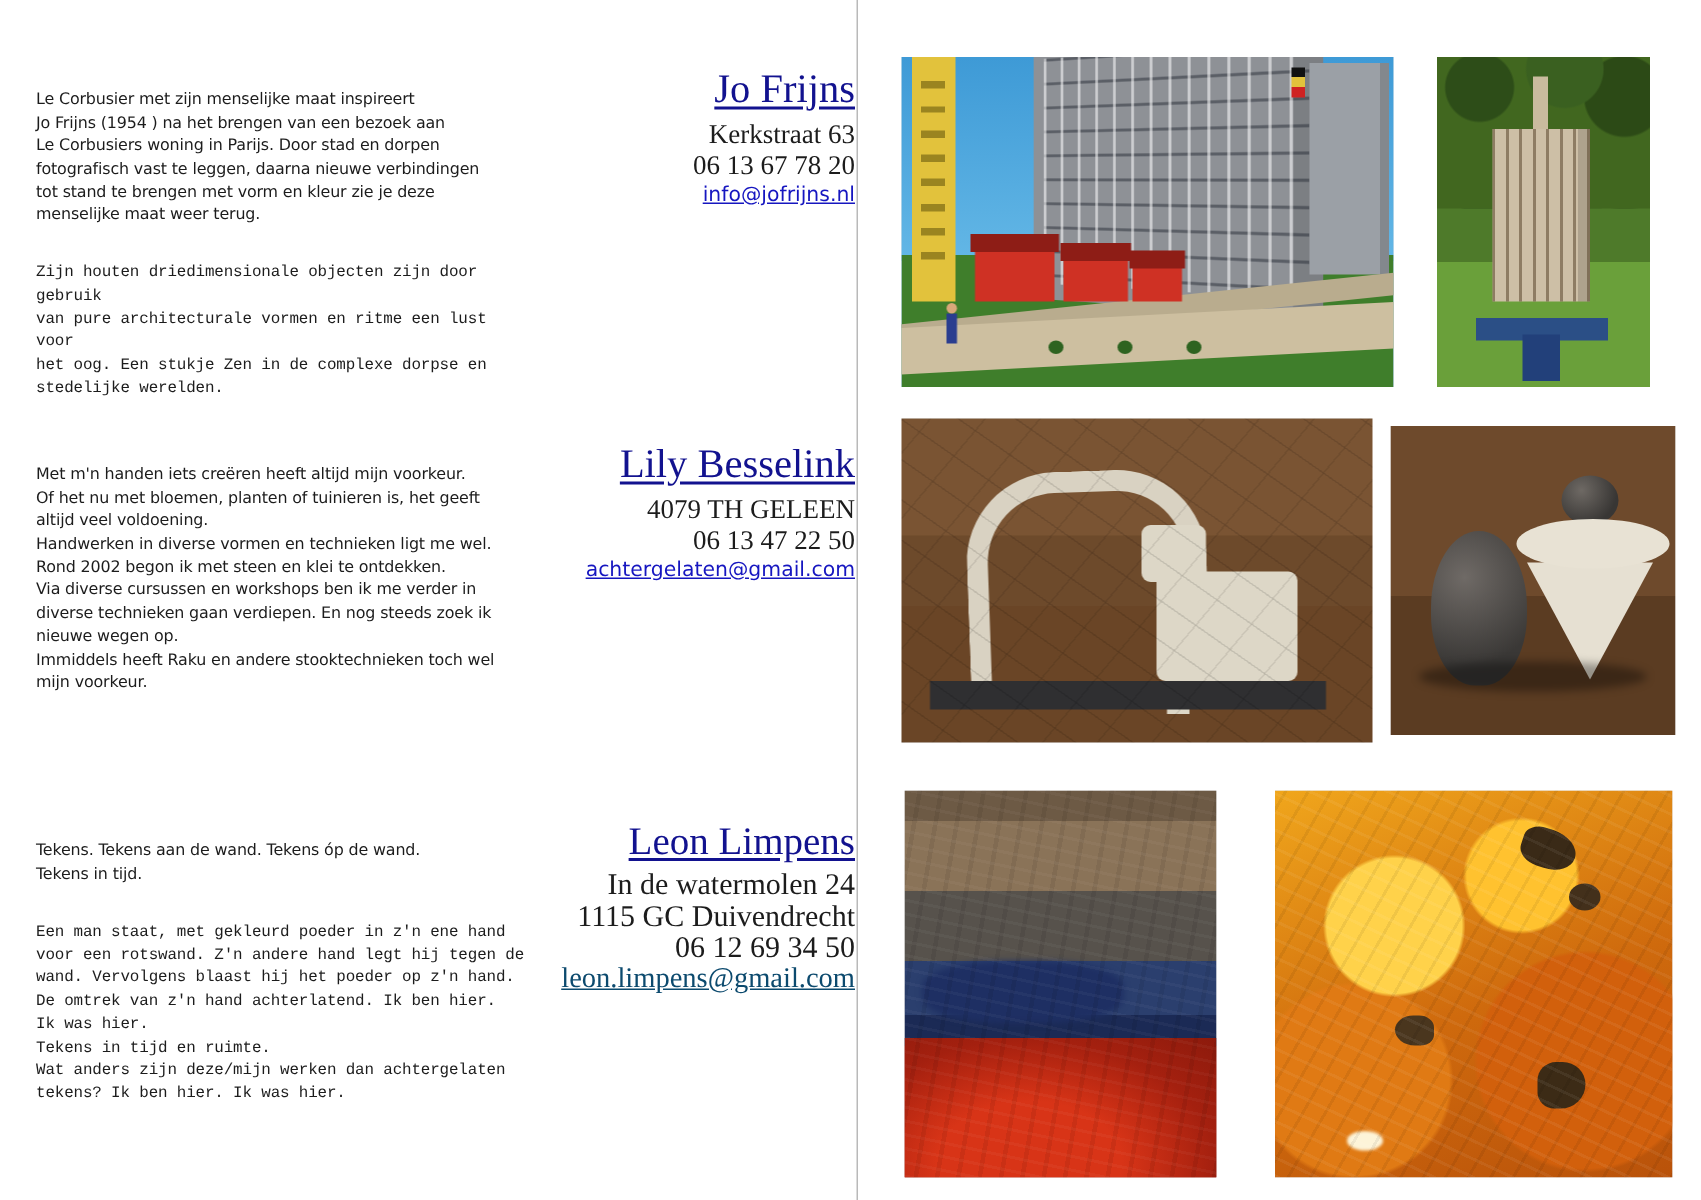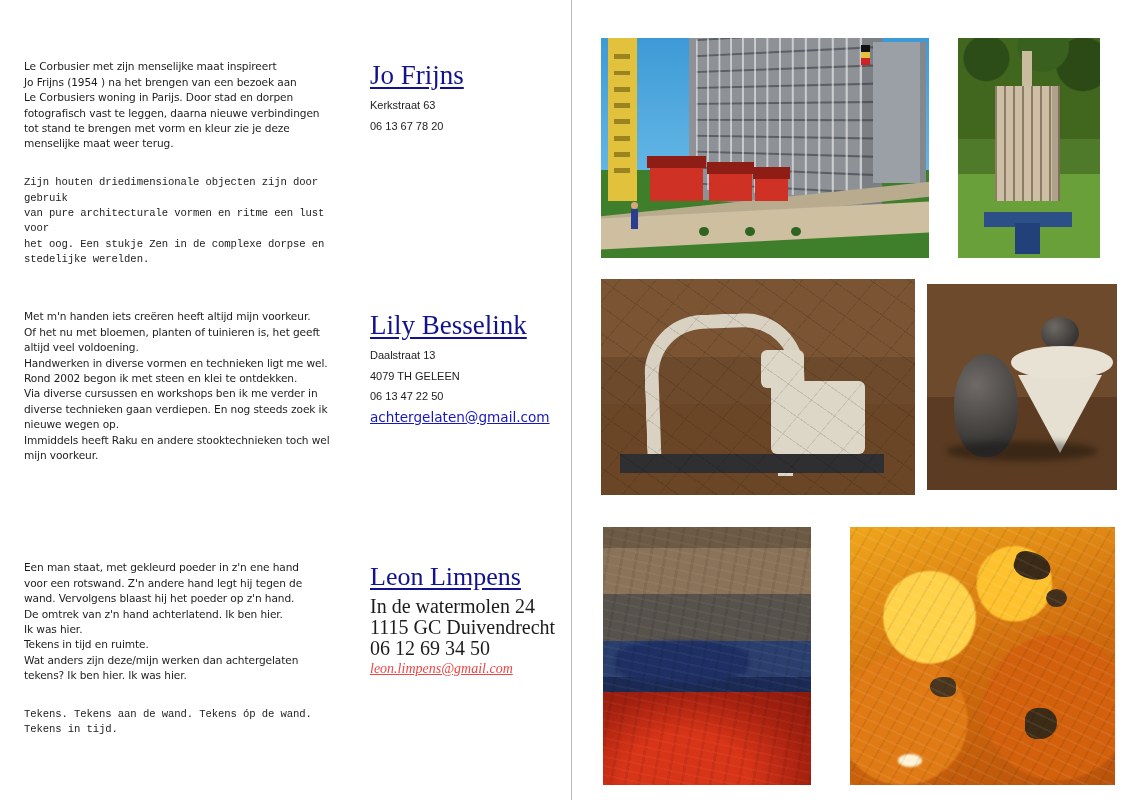--- a/index.html
+++ b/index.html
@@ -61,51 +61,52 @@
     color: #1c1c1c;
     white-space: pre-line;
     letter-spacing: -0.1px;
   }
   .blurb .para { margin: 0 0 0 0; }
   .blurb .para + .para { margin-top: 8px; font-family: Liberation Mono, monospace; }
 
   .contact {
     position: absolute;
     left: 370px;
-    top: 16px;
+    top: 0;
     width: 200px;
+    text-align: right;
   }
   .contact .name {
     font-family: "Liberation Serif", serif;
     font-size: 27px;
     line-height: 31px;
     color: #12128f;
     text-decoration: underline;
     text-underline-offset: 3px;
     white-space: nowrap;
     margin-bottom: 4px;
   }
   .contact .line {
-    font-family: Liberation Sans, sans-serif;
-    font-size: 11px;
+    font-family: Liberation Serif, serif;
+    font-size: 18px;
     line-height: 20.5px;
     color: #1c1c1c;
     white-space: nowrap;
   }
   .contact .email {
     font-family: "DejaVu Sans", sans-serif;
     font-size: 13.6px;
     line-height: 20.5px;
     color: #1616c0;
     text-decoration: underline;
     white-space: nowrap;
     cursor: pointer;
   }
   .entry-3 .contact .name { font-size: 26px; }
-  .entry-3 .contact .email { font-family: "Liberation Serif", serif; font-size: 14px; color: #ef4444; font-style: italic;}
+  .entry-3 .contact .email { font-family: "Liberation Serif", serif; font-size: 19px; color: #0c4a6e;}
   .entry-3 .contact .line { font-family: Liberation Serif, serif; font-size: 20px; line-height: 21px;}
   .entry-3 .blurb { font-family: "DejaVu Sans", sans-serif; font-size: 10.6px; }
 
   
   .right-col {
     position: absolute;
     left: 572px;
     top: 0;
     width: 562px;
     height: 800px;
@@ -261,57 +262,57 @@
 menselijke maat weer terug.</div>
         <div class="para">Zijn houten driedimensionale objecten zijn door gebruik
 van pure architecturale vormen en ritme een lust voor
 het oog. Een stukje Zen in de complexe dorpse en
 stedelijke werelden.</div>
       </div>
       <div class="contact">
         <div class="name">Jo Frijns</div>
         <div class="line">Kerkstraat 63</div>
         <div class="line">06 13 67 78 20</div>
+        <div class="email">info@jofrijns.nl</div>
       </div>
     </div>
 
     <div class="entry entry-2">
       <div class="blurb">
         <div class="para">Met m'n handen iets creëren heeft altijd mijn voorkeur.
 Of het nu met bloemen, planten of tuinieren is, het geeft
 altijd veel voldoening.
 Handwerken in diverse vormen en technieken ligt me wel.
 Rond 2002 begon ik met steen en klei te ontdekken.
 Via diverse cursussen en workshops ben ik me verder in
 diverse technieken gaan verdiepen. En nog steeds zoek ik
 nieuwe wegen op.
 Immiddels heeft Raku en andere stooktechnieken toch wel
 mijn voorkeur.</div>
       </div>
       <div class="contact">
         <div class="name">Lily Besselink</div>
-        <div class="line">Daalstraat 13</div>
         <div class="line">4079 TH GELEEN</div>
         <div class="line">06 13 47 22 50</div>
         <div class="email">achtergelaten@gmail.com</div>
       </div>
     </div>
 
     <div class="entry entry-3">
       <div class="blurb">
+        <div class="para">Tekens. Tekens aan de wand. Tekens óp de wand.
+Tekens in tijd.</div>
         <div class="para">Een man staat, met gekleurd poeder in z'n ene hand
 voor een rotswand. Z'n andere hand legt hij tegen de
 wand.  Vervolgens blaast hij het poeder op z'n hand.
 De omtrek van z'n hand achterlatend. Ik ben hier.
 Ik was hier.
 Tekens in tijd en ruimte.
 Wat anders zijn deze/mijn werken dan achtergelaten
 tekens? Ik ben hier. Ik was hier.</div>
-        <div class="para">Tekens. Tekens aan de wand. Tekens óp de wand.
-Tekens in tijd.</div>
       </div>
       <div class="contact">
         <div class="name">Leon Limpens</div>
         <div class="line">In de watermolen 24</div>
         <div class="line">1115 GC Duivendrecht</div>
         <div class="line">06 12 69 34 50</div>
         <div class="email">leon.limpens@gmail.com</div>
       </div>
     </div>
 

